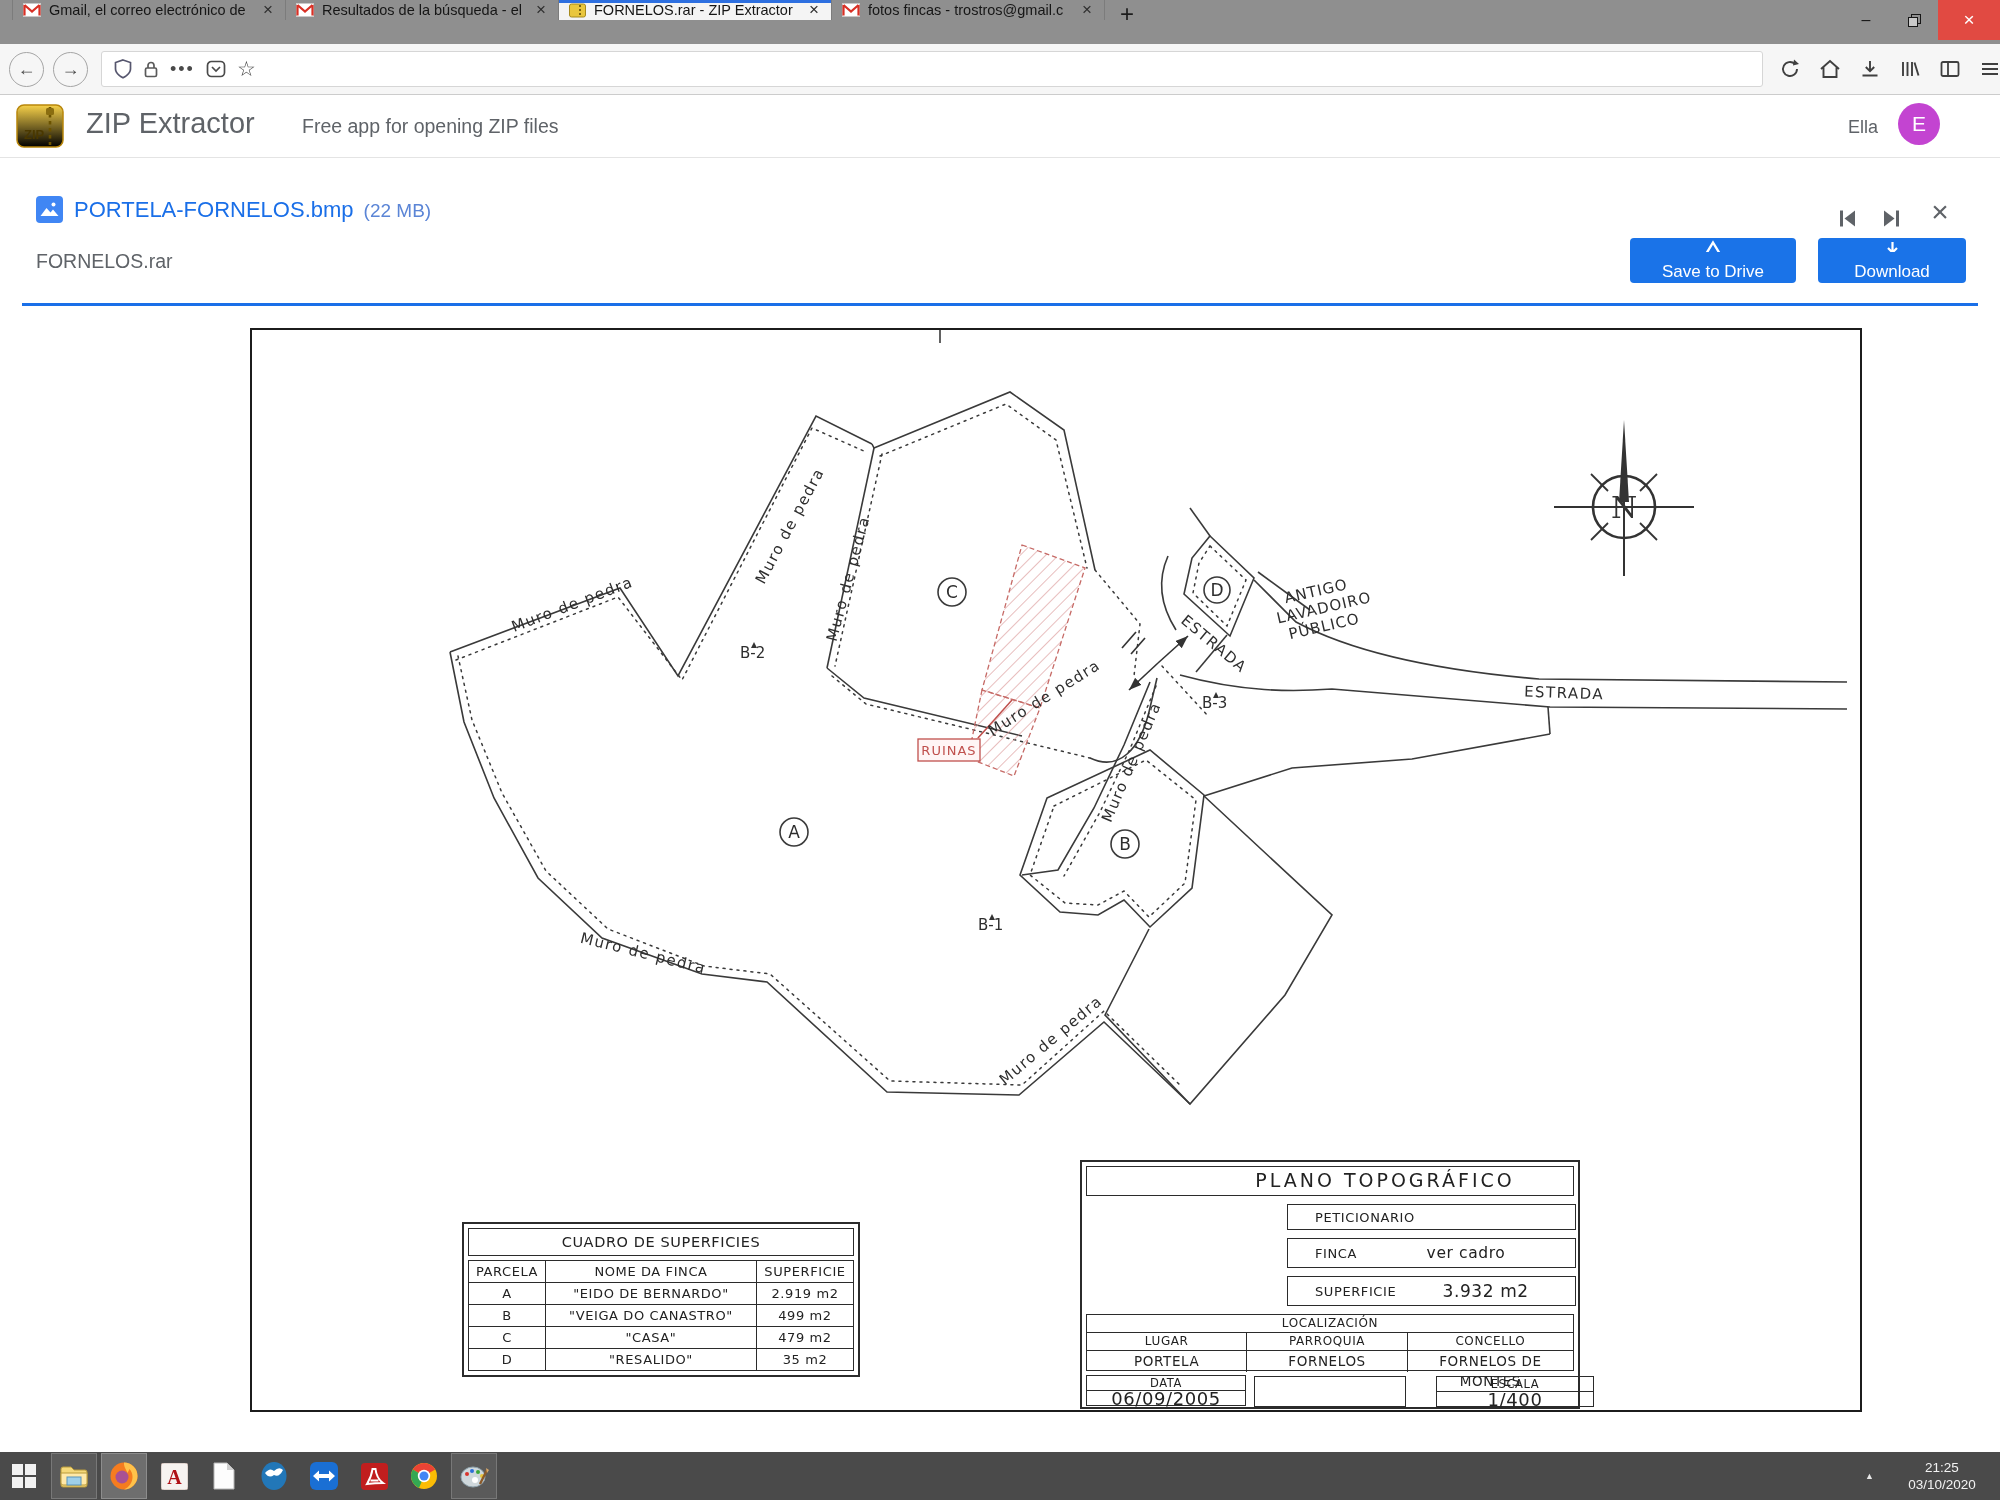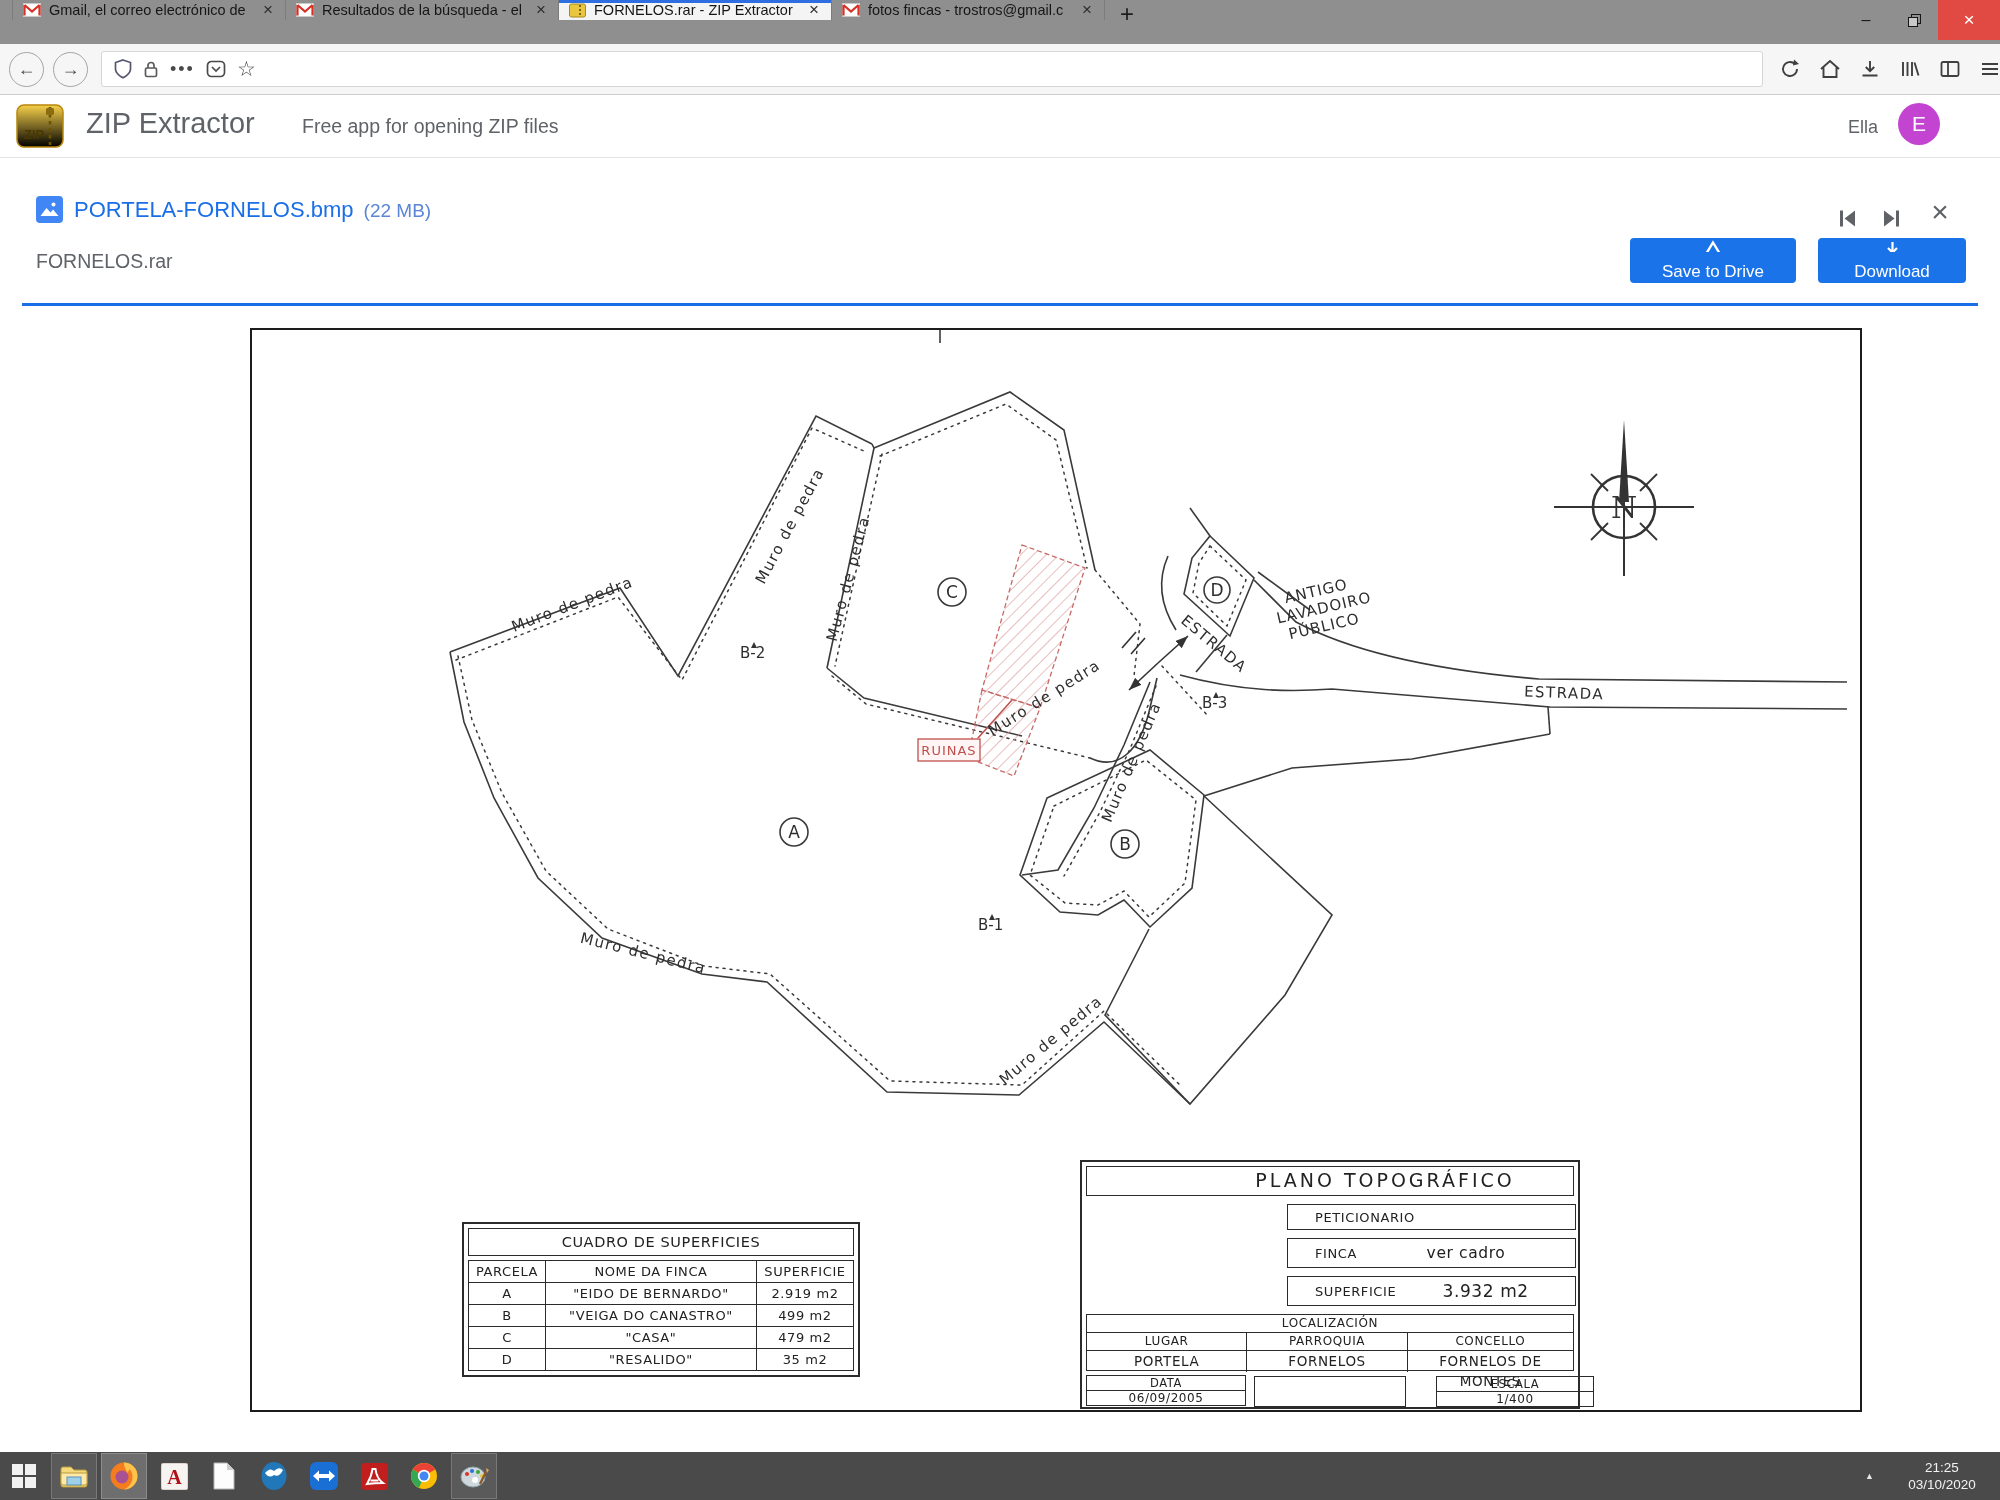--- a/index.html
+++ b/index.html
@@ -52,21 +52,21 @@
   .tb-title{left:4px;top:4px;right:4px;height:30px;line-height:27px;text-align:center;padding-left:110px;font-size:19px;letter-spacing:3px;}
   .tb-row{display:flex;align-items:center;padding-left:27px;}
   .tb-val{flex:1;text-align:center;font-size:15.5px;}
   .tb-local-h{height:17px;line-height:16px;text-align:center;font-size:12px;border-bottom:1.5px solid #2b2b2b;}
   .tb-cols,.tb-vals{display:flex;}
   .tb-cols>div{height:17px;line-height:16px;font-size:12px;text-align:center;border-right:1.5px solid #2b2b2b;box-sizing:border-box;}
   .tb-cols{border-bottom:1.5px solid #2b2b2b;}
   .tb-vals>div{height:21px;line-height:20px;font-size:13.5px;text-align:center;border-right:1.5px solid #2b2b2b;box-sizing:border-box;}
   .tb-cols>div:last-child,.tb-vals>div:last-child{border-right:none;}
   .tb-two>div:first-child{height:14px;line-height:14px;font-size:11.5px;text-align:center;border-bottom:1px solid #2b2b2b;}
-  .tb-two>div:last-child{height:15px;line-height:15px;font-size:12px;text-align:center;}
+  .tb-two>div:last-child{height:15px;line-height:15px;font-size:18px;text-align:center;}
   
   .taskbar{position:absolute;left:0;bottom:0;width:100%;height:48px;background:#4a4a4a;display:flex;align-items:center;gap:6px;padding-left:2px;box-sizing:border-box;}
   .tbi{width:44px;height:44px;display:flex;align-items:center;justify-content:center;flex:none;}
   .tbi.open{background:#5a5a5a;outline:1px solid #787878;}
   .tbi.activeapp{background:#6e6e6e;outline:1px solid #8d8d8d;}
   .tray{position:absolute;right:4px;top:0;height:48px;display:flex;align-items:center;}
   .caret{color:#e8e8e8;font-size:9px;margin-right:14px;}
   .clock{width:108px;text-align:center;color:#f2f2f2;font-size:13.5px;line-height:17px;}
 </style>
 </head>

